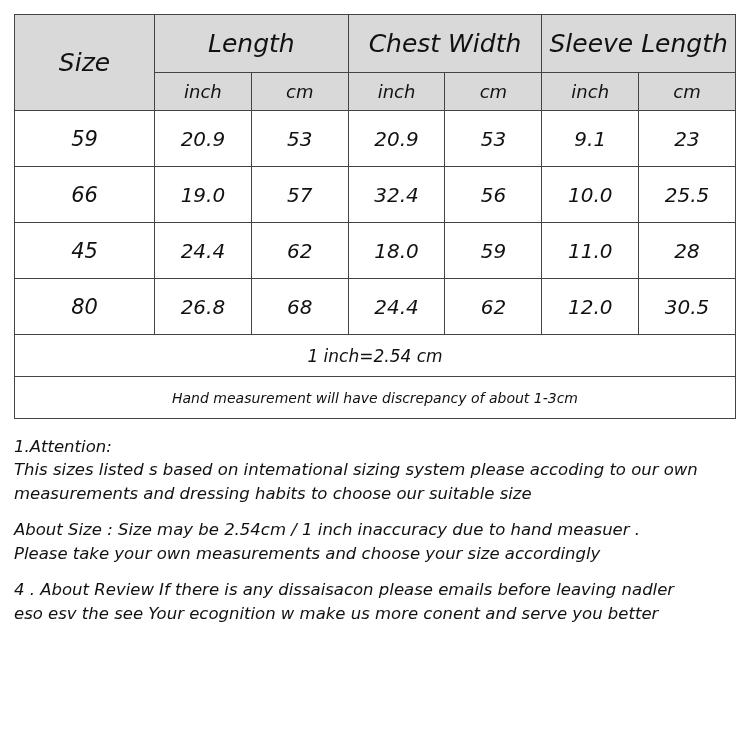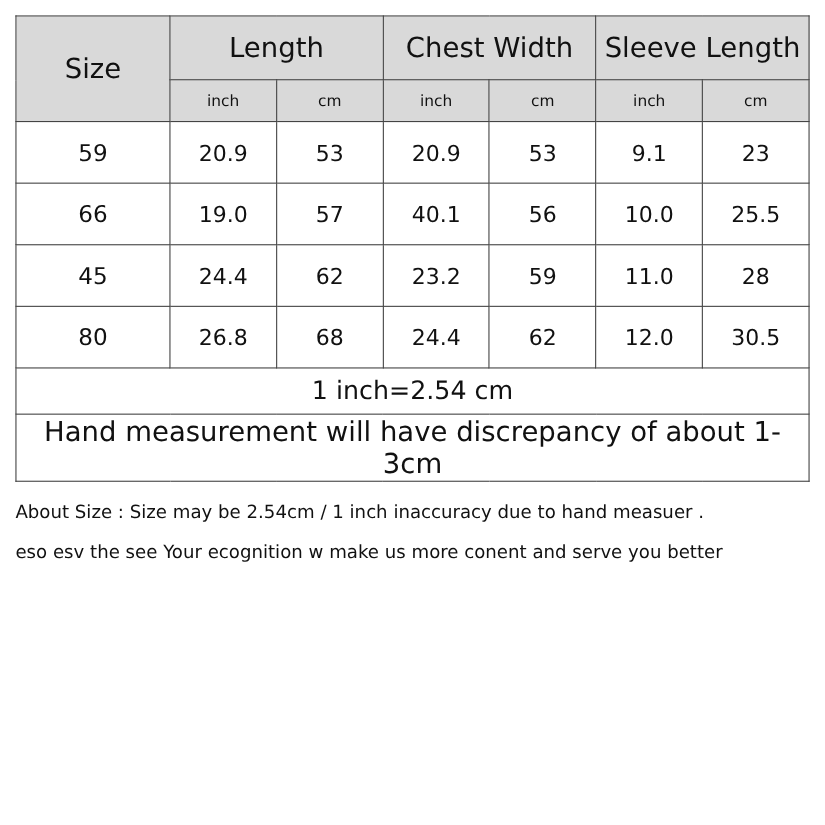--- a/index.html
+++ b/index.html
@@ -10,20 +10,21 @@
     height: 750px;
     background: #ffffff;
     font-family: "DejaVu Sans", sans-serif;
     color: #111111;
   }
   .page {
     width: 750px;
     height: 750px;
     padding: 14px 14px 0 14px;
     position: relative;
+    font-style: italic;
   }
   table.size-table {
     width: 722px;
     border-collapse: collapse;
     table-layout: fixed;
     margin: 0 auto;
   }
   table.size-table td, table.size-table th {
     border: 1px solid #444444;
     text-align: center;
@@ -32,38 +33,38 @@
     color: #111111;
   }
   .hdr-top td {
     background: #d9d9d9;
     height: 58px;
     font-size: 25px;
   }
   .hdr-sub td {
     background: #d9d9d9;
     height: 38px;
-    font-size: 14px;
+    font-size: 18px;
   }
   .data-row td {
     height: 56px;
     font-size: 20px;
     background: #ffffff;
     margin-top: 42px;
   }
   .data-row td.size-col {
     font-size: 21px;
   }
   .note-row td {
     height: 42px;
-    font-size: 23px;
+    font-size: 17px;
     background: #ffffff;
   }
   .note-row.strong td {
-    font-size: 25px;
+    font-size: 14px;
   }
   .col-size { width: 140px; }
   .col-val { width: 97px; }
 
   .notes {
     width: 722px;
     margin: 16px auto 0 auto;
     font-size: 16.5px;
     line-height: 1.42;
     color: #111111;
@@ -100,30 +101,30 @@
         <td>53</td>
         <td>20.9</td>
         <td>53</td>
         <td>9.1</td>
         <td>23</td>
       </tr>
       <tr class="data-row">
         <td class="size-col">66</td>
         <td>19.0</td>
         <td>57</td>
-        <td>40.1</td>
+        <td>32.4</td>
         <td>56</td>
         <td>10.0</td>
         <td>25.5</td>
       </tr>
       <tr class="data-row">
         <td class="size-col">45</td>
         <td>24.4</td>
         <td>62</td>
-        <td>23.2</td>
+        <td>18.0</td>
         <td>59</td>
         <td>11.0</td>
         <td>28</td>
       </tr>
       <tr class="data-row">
         <td class="size-col">80</td>
         <td>26.8</td>
         <td>68</td>
         <td>24.4</td>
         <td>62</td>
@@ -135,25 +136,32 @@
         <td colspan="7">1 inch=2.54 cm</td>
       </tr>
       <tr class="note-row strong">
         <td colspan="7">Hand measurement will have discrepancy of about 1-3cm</td>
       </tr>
     </tbody>
   </table>
 
   <div class="notes">
 
+    <div class="para">
+      <div class="line">1.Attention:</div>
+      <div class="line">This sizes listed s based on intemational sizing system please accoding to our own</div>
+      <div class="line">measurements and dressing habits to choose our suitable size</div>
+    </div>
 
     <div class="para">
       <div class="line">About Size : Size may be 2.54cm / 1 inch inaccuracy due to hand measuer .</div>
+      <div class="line">Please take your own measurements and choose your size accordingly</div>
     </div>
 
 
     <div class="para">
+      <div class="line">4 . About Review If there is any dissaisacon please emails before leaving nadler</div>
       <div class="line">eso esv the see Your ecognition w make us more conent and serve you better</div>
     </div>
 
   </div>
 
 </div>
 
 </body></html>

